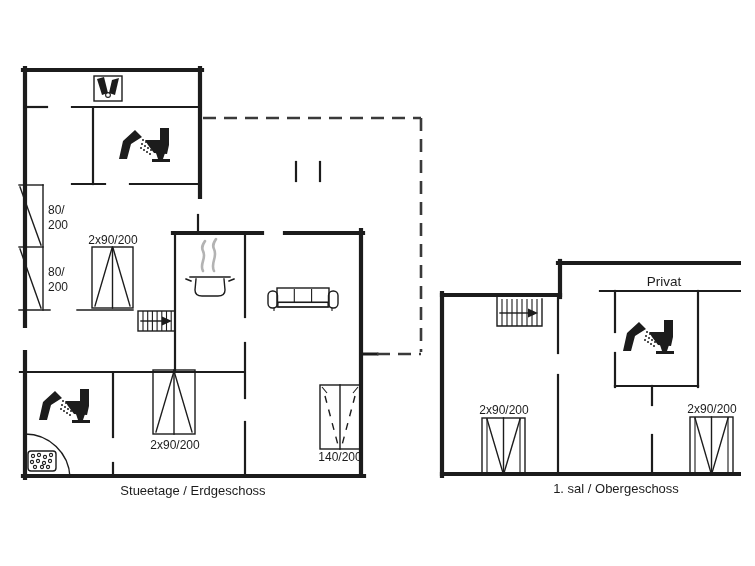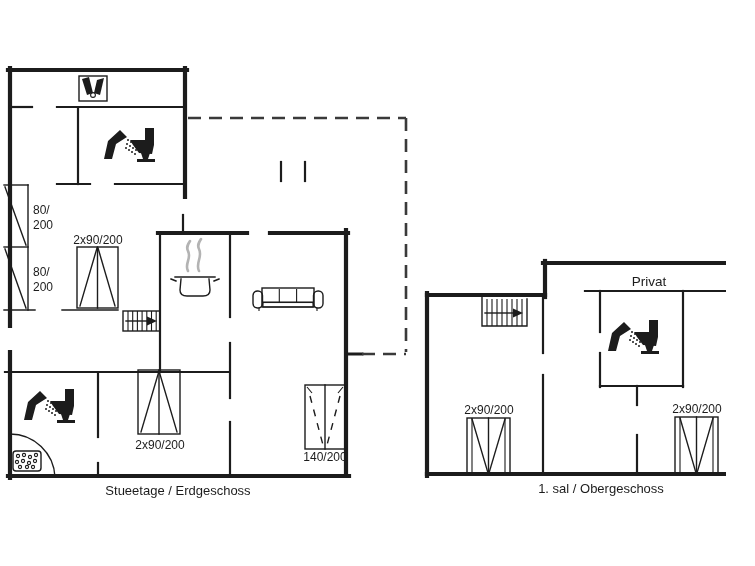--- a/index.html
+++ b/index.html
@@ -1,19 +1,19 @@
 <!DOCTYPE html>
 <html style="--wall: #1c1c1c; --dash: #3a3a3a; --steam: #b3b3b3; --text: #1c1c1c; --bg: #ffffff;"><head>
 <meta charset="utf-8">
 <style>
   :root{
     --wall:#1c1c1c; --dash:#3a3a3a; --steam:#b3b3b3; --text:#1c1c1c; --bg:#ffffff;
   }
   html,body{margin:0;padding:0;background:var(--bg);}
-  .stage{position:relative;width:726px;height:566px;background:var(--bg);overflow:hidden;}
+  .stage{position:relative;width:726px;height:566px;background:var(--bg);overflow:hidden;margin-left:15px;}
   svg{display:block;}
   .wall-thick{fill:none;stroke:var(--wall);stroke-width:4.2;stroke-linecap:square;}
   .wall-mid{fill:none;stroke:var(--wall);stroke-width:3;stroke-linecap:square;}
   .wall-thin{fill:none;stroke:var(--wall);stroke-width:2.2;stroke-linecap:square;}
   .furn{fill:none;stroke:var(--wall);stroke-width:1.4;stroke-linecap:square;}
   .furn-thin{fill:none;stroke:var(--wall);stroke-width:1.1;}
   .dashline{fill:none;stroke:var(--dash);stroke-width:2.6;stroke-dasharray:13 8;}
   .beddash{fill:none;stroke:var(--wall);stroke-width:1.4;stroke-dasharray:7 7;}
   .blackfill{fill:var(--wall);stroke:none;}
   .steam{fill:none;stroke:var(--steam);stroke-width:2.6;stroke-linecap:round;}

